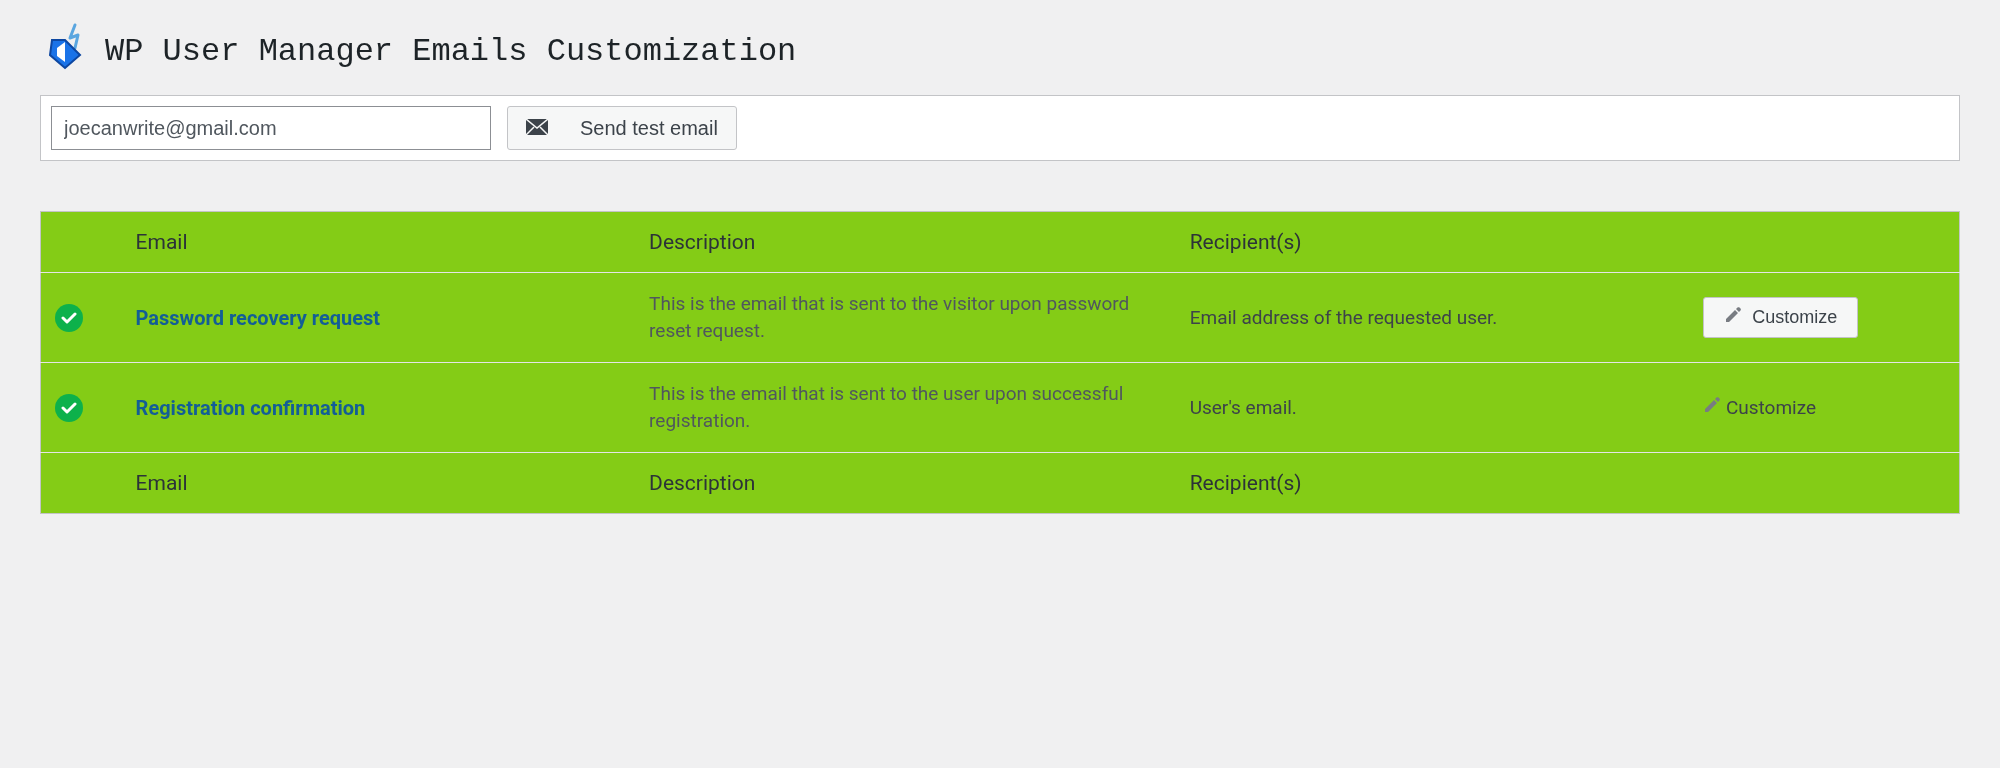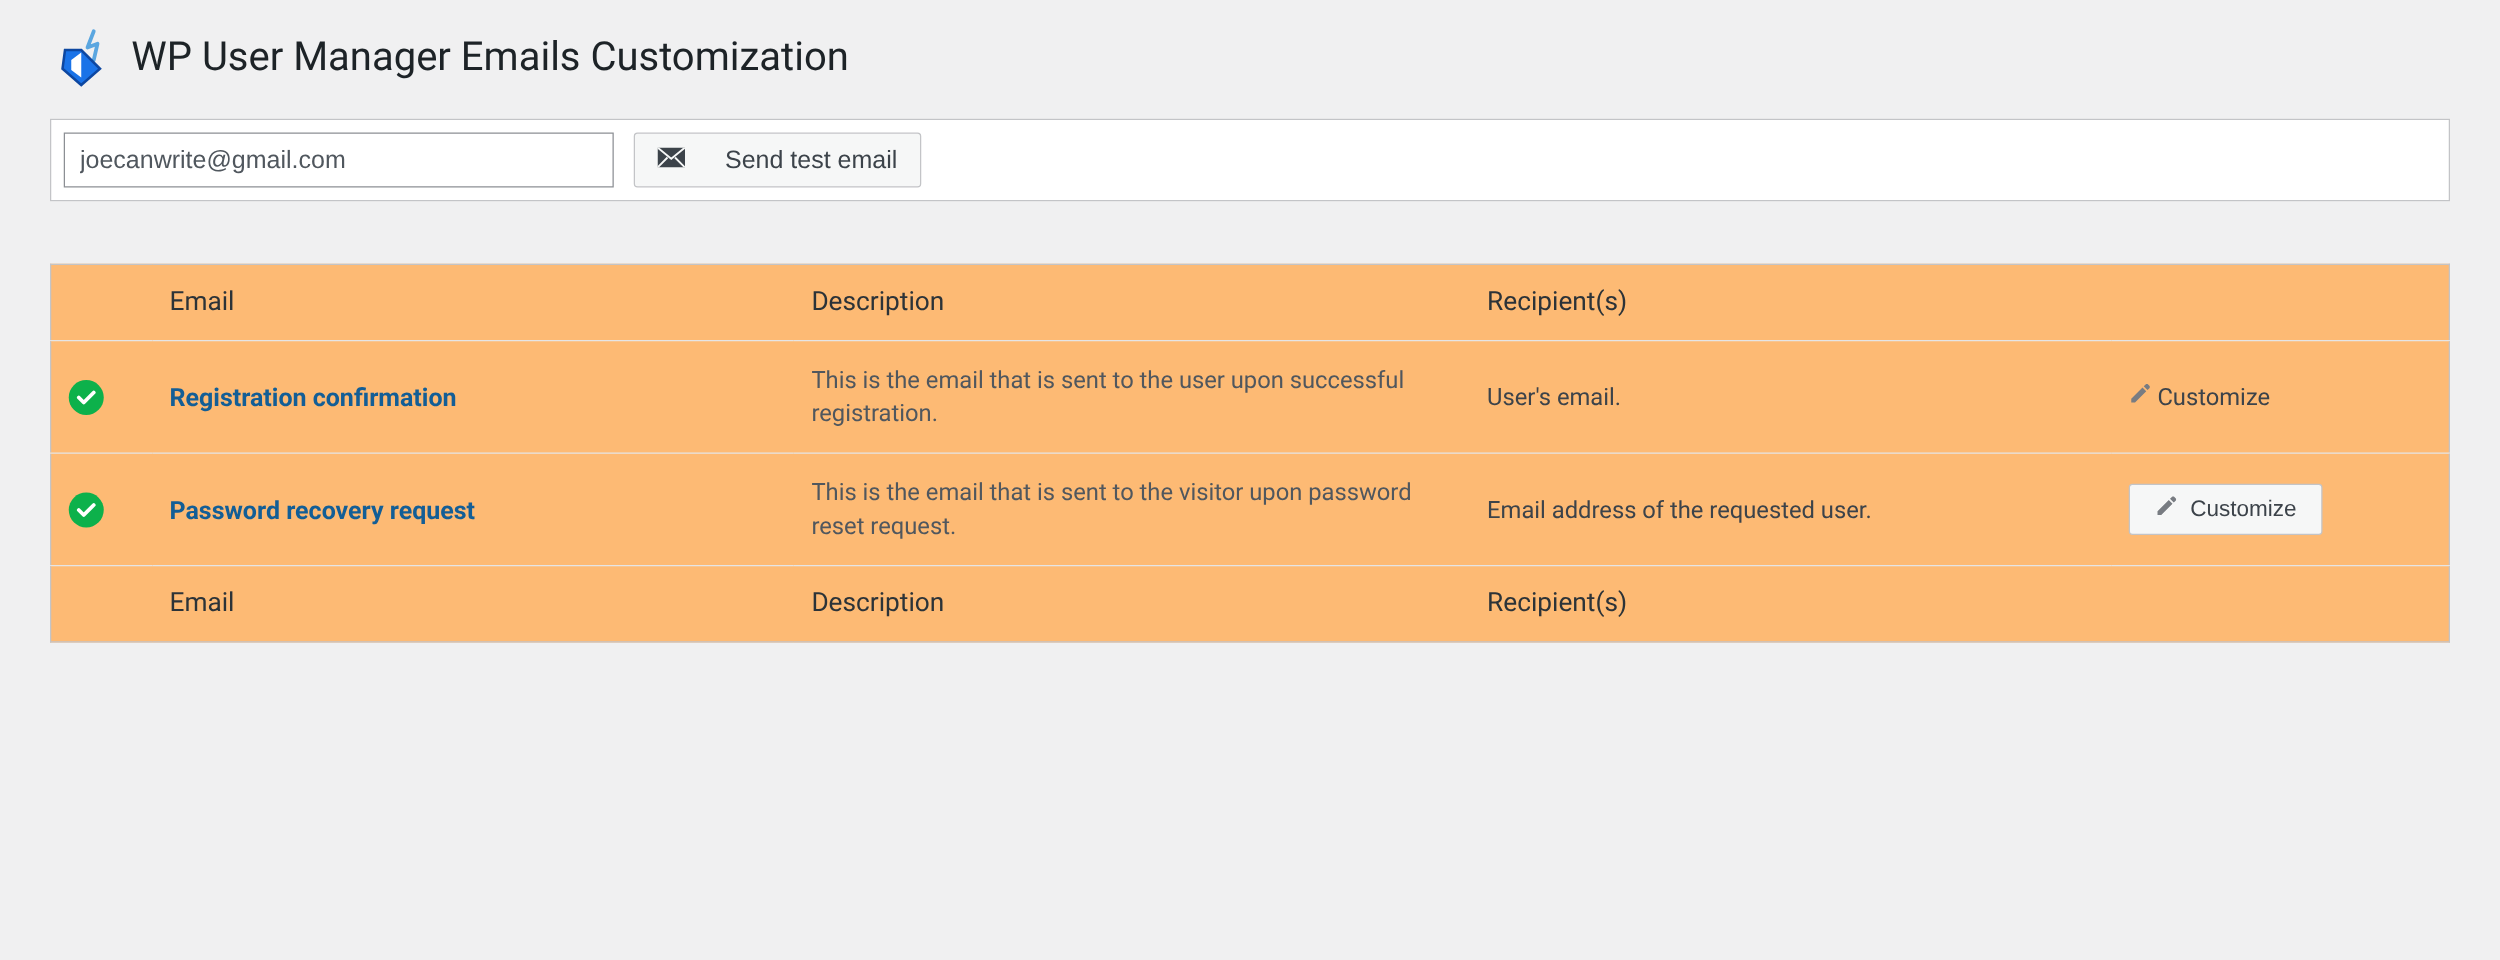--- a/index.html
+++ b/index.html
@@ -8,23 +8,24 @@
       padding: 0;
     }
     body {
       font-family: -apple-system, BlinkMacSystemFont, "Segoe UI", Roboto, sans-serif;
       background-color: #f0f0f1;
       color: #3c434a;
       padding: 20px 40px;
     }
     .page-header {
       display: flex;
-      align-items: center;
+      align-items: flex-end;
       gap: 15px;
       margin-bottom: 25px;
+      font-family: Liberation Mono, monospace;
     }
     .page-header-icon {
       width: 50px;
       height: 50px;
     }
     .page-title {
       font-size: 32px;
       font-weight: 400;
       color: #1d2327;
     }
@@ -58,21 +59,21 @@
     }
     .send-btn {
       height: 44px;
       margin-left: 12px;
       font-size: 20px;
       gap: 32px;
     }
     .emails-table {
       width: 100%;
       border-collapse: collapse;
-      background: #fdba74;
+      background: #84cc16;
       border: 1px solid #c3c4c7;
     }
     .emails-table th,
     .emails-table td {
       text-align: left;
       padding: 18px 14px;
       font-size: 19px;
       vertical-align: middle;
       border-bottom: 1px solid #e5e5e5;
     }
@@ -183,59 +184,59 @@
   <tbody>
     <tr>
       <td class="col-status">
         <span class="status-badge">
           <svg class="icon-check" viewBox="0 0 16 12">
             <path d="M2 6 L6 10 L14 2" fill="none" stroke="#fff" stroke-width="3" stroke-linecap="round" stroke-linejoin="round"></path>
           </svg>
         </span>
       </td>
       <td class="col-email">
+        <a href="#" class="email-name">Password recovery request</a>
+      </td>
+      <td class="col-desc"><span class="desc-text">This is the email that is sent to the visitor upon password reset request.</span></td>
+      <td class="col-recipients"><span>Email address of the requested user.</span></td>
+      <td class="col-action">
+        <button class="btn customize-btn">
+          <span>
+            <svg class="icon-pencil" viewBox="0 0 18 18">
+              <path d="M2 13 L2 16 L5 16 L14 7 L11 4 Z M12 3 L15 6 L16.5 4.5 C17 4 17 3 16.5 2.5 L15.5 1.5 C15 1 14 1 13.5 1.5 Z" fill="#787c82"></path>
+            </svg>
+          </span>
+          <span>Customize</span>
+        </button>
+      </td>
+    </tr>
+    <tr>
+      <td class="col-status">
+        <span class="status-badge">
+          <svg class="icon-check" viewBox="0 0 16 12">
+            <path d="M2 6 L6 10 L14 2" fill="none" stroke="#fff" stroke-width="3" stroke-linecap="round" stroke-linejoin="round"></path>
+          </svg>
+        </span>
+      </td>
+      <td class="col-email">
         <a href="#" class="email-name">Registration confirmation</a>
       </td>
       <td class="col-desc"><span class="desc-text">This is the email that is sent to the user upon successful registration.</span></td>
       <td class="col-recipients"><span>User's email.</span></td>
       <td class="col-action">
         <julist.pem tzwxhbj="cdss vlkxqreqq-bdf hwsc" eokn-vamx="kvwgcyowr-button" kxqd-vgiuswfeabib="jrca">
           <span>
             <svg class="icon-pencil" viewBox="0 0 18 18">
               <path d="M2 13 L2 16 L5 16 L14 7 L11 4 Z M12 3 L15 6 L16.5 4.5 C17 4 17 3 16.5 2.5 L15.5 1.5 C15 1 14 1 13.5 1.5 Z" fill="#787c82"></path>
             </svg>
           </span>
           <span>Customize</span>
         
       </julist.pem></td>
     </tr>
-    <tr>
-      <td class="col-status">
-        <span class="status-badge">
-          <svg class="icon-check" viewBox="0 0 16 12">
-            <path d="M2 6 L6 10 L14 2" fill="none" stroke="#fff" stroke-width="3" stroke-linecap="round" stroke-linejoin="round"></path>
-          </svg>
-        </span>
-      </td>
-      <td class="col-email">
-        <a href="#" class="email-name">Password recovery request</a>
-      </td>
-      <td class="col-desc"><span class="desc-text">This is the email that is sent to the visitor upon password reset request.</span></td>
-      <td class="col-recipients"><span>Email address of the requested user.</span></td>
-      <td class="col-action">
-        <button class="btn customize-btn">
-          <span>
-            <svg class="icon-pencil" viewBox="0 0 18 18">
-              <path d="M2 13 L2 16 L5 16 L14 7 L11 4 Z M12 3 L15 6 L16.5 4.5 C17 4 17 3 16.5 2.5 L15.5 1.5 C15 1 14 1 13.5 1.5 Z" fill="#787c82"></path>
-            </svg>
-          </span>
-          <span>Customize</span>
-        </button>
-      </td>
-    </tr>
   </tbody>
   <tfoot>
     <tr>
       <th class="col-status"></th>
       <th class="col-email">Email</th>
       <th class="col-desc">Description</th>
       <th class="col-recipients">Recipient(s)</th>
       <th class="col-action"></th>
     </tr>
   </tfoot>

